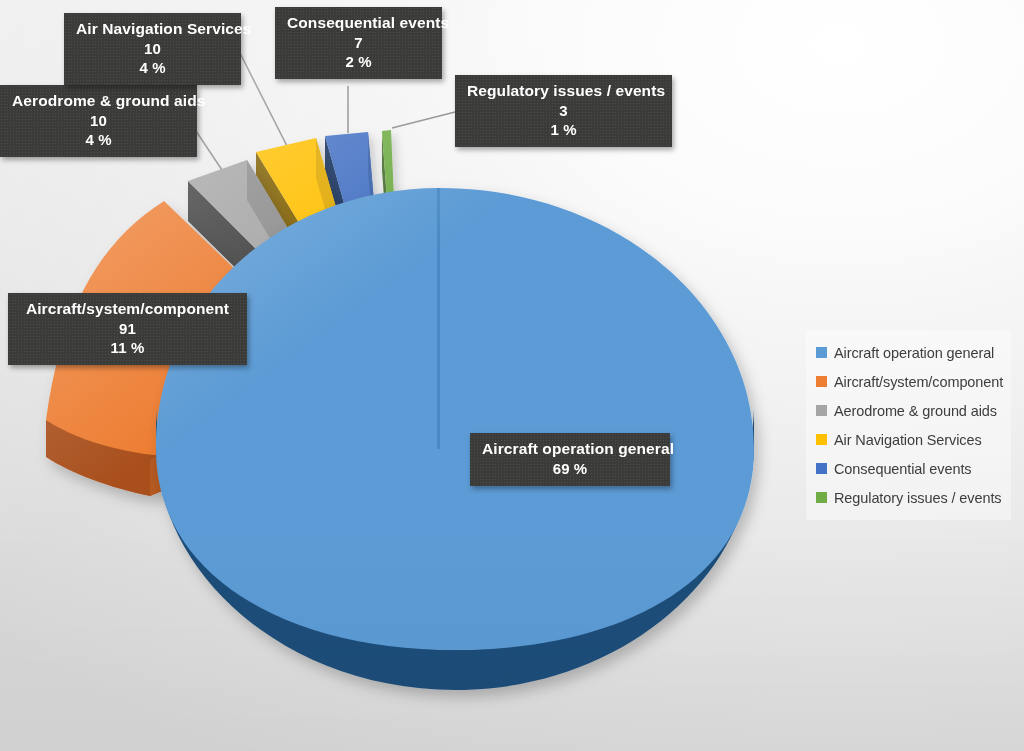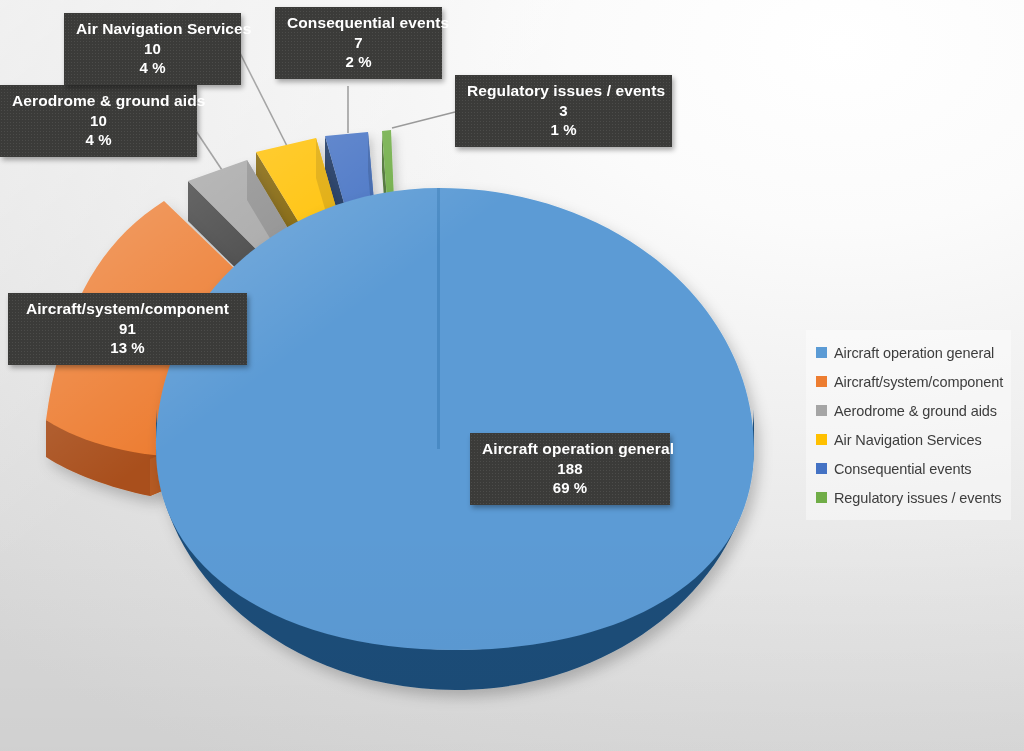--- a/index.html
+++ b/index.html
@@ -174,28 +174,27 @@
                C 614,188 754,305 754,449
                C 754,582 620,650 455,650
                C 290,650 156,578 156,449 Z"></path>
 
       <path fill="#4A8AC4" d="M 437,188 L 440,188 L 440,449 L 437,449 Z"></path>
     </g>
   </svg>
 
   <div class="callout" id="label-aircraft-operation-general">
     <div class="c-name">Aircraft operation general</div>
-    <div class="c-val">188</div>
     <div class="c-pct">69 %</div>
   </div>
 
   <div class="callout" id="label-aircraft-system-component">
     <div class="c-name">Aircraft/system/component</div>
     <div class="c-val">91</div>
-    <div class="c-pct">13 %</div>
+    <div class="c-pct">11 %</div>
   </div>
 
   <div class="callout" id="label-aerodrome-ground-aids">
     <div class="c-name">Aerodrome &amp; ground aids</div>
     <div class="c-val">10</div>
     <div class="c-pct">4 %</div>
   </div>
 
   <div class="callout" id="label-air-navigation-services">
     <div class="c-name">Air Navigation Services</div>

